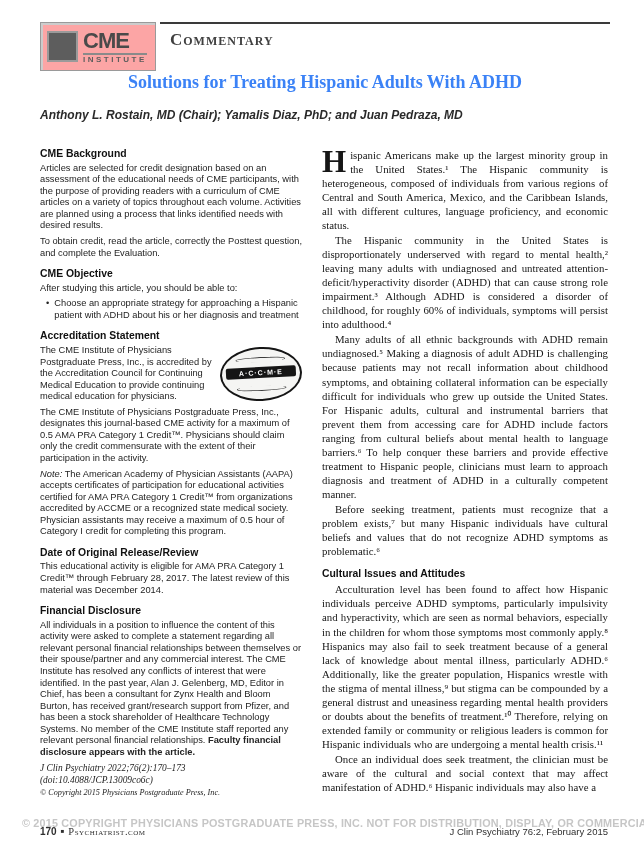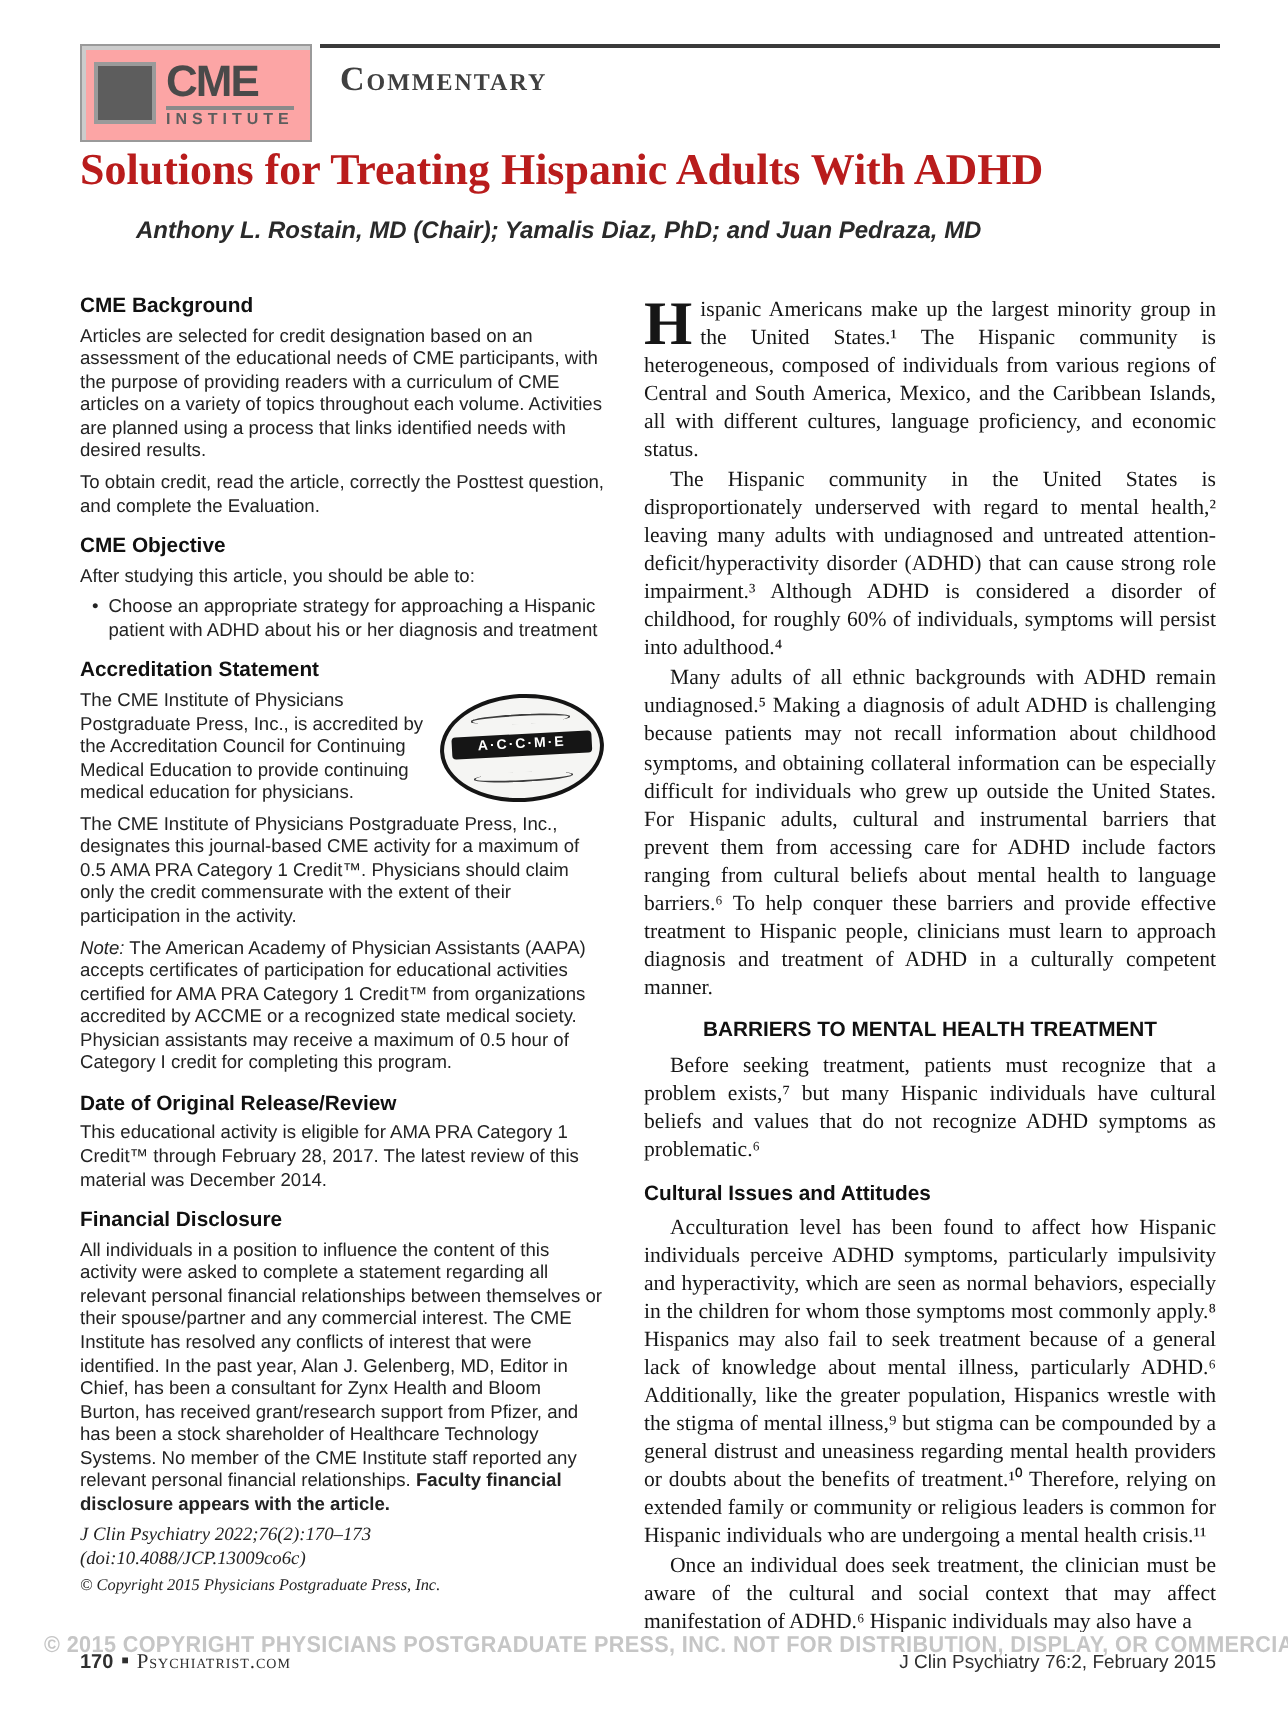--- a/index.html
+++ b/index.html
@@ -14,23 +14,23 @@
   .logo-text{display:flex;flex-direction:column;line-height:1;}
   .logo-cme{font-weight:bold;font-size:22px;letter-spacing:-1px;color:#4a4a4a;
             font-family:"Liberation Sans",sans-serif;}
   .logo-inst{font-size:8px;letter-spacing:2.5px;color:#5d5d5d;border-top:2px solid #8a8a8a;
              margin-top:1px;padding-top:1px;font-weight:bold;}
   .commentary{position:absolute;left:170px;top:30px;font-family:"Liberation Serif",serif;
               font-weight:bold;font-size:17px;letter-spacing:1px;color:#404040;font-variant:small-caps;}
 
   
   .title{position:absolute;left:40px;top:72px;width:570px;margin:0;
-         font-family:"Liberation Serif",serif;font-weight:bold;font-size:22px;color:#b91c1c;}
+         font-family:"Liberation Serif",serif;font-weight:bold;font-size:18px;color:#3b82f6;text-align:center;}
   .authors{position:absolute;left:40px;top:108px;width:570px;font-style:italic;
-           font-size:12px;color:#2a2a2a;font-weight:bold;margin-left:28px;}
+           font-size:12px;color:#2a2a2a;font-weight:bold;}
 
   
   .columns{position:absolute;left:40px;top:148px;width:568px;height:668px;display:flex;
            overflow:hidden;}
   .col-left{width:262px;flex:none;font-size:9.3px;line-height:1.24;color:#232323;}
   .col-gap{width:20px;flex:none;}
   .col-right{flex:1;font-family:"Liberation Serif",serif;font-size:10.8px;line-height:1.3;
              text-align:justify;color:#161616;}
 
   .col-left h3{font-size:10.4px;margin:9px 0 2px 0;color:#111;}
@@ -136,21 +136,20 @@
 
     <div class="col-gap"></div>
 
     <div class="col-right">
 
       <p><span class="dropcap">H</span><span>ispanic Americans make up the largest minority group in the United States.¹ The Hispanic community is heterogeneous, composed of individuals from various regions of Central and South America, Mexico, and the Caribbean Islands, all with different cultures, language proficiency, and economic status.</span></p>
 
       <p class="indent">The Hispanic community in the United States is disproportionately underserved with regard to mental health,² leaving many adults with undiagnosed and untreated attention-deficit/hyperactivity disorder (ADHD) that can cause strong role impairment.³ Although ADHD is considered a disorder of childhood, for roughly 60% of individuals, symptoms will persist into adulthood.⁴</p>
       <p class="indent">Many adults of all ethnic backgrounds with ADHD remain undiagnosed.⁵ Making a diagnosis of adult ADHD is challenging because patients may not recall information about childhood symptoms, and obtaining collateral information can be especially difficult for individuals who grew up outside the United States. For Hispanic adults, cultural and instrumental barriers that prevent them from accessing care for ADHD include factors ranging from cultural beliefs about mental health to language barriers.⁶ To help conquer these barriers and provide effective treatment to Hispanic people, clinicians must learn to approach diagnosis and treatment of ADHD in a culturally competent manner.</p>
 
-      <div class="xhead">BARRIERS TO MENTAL HEALTH TREATMENT</div>
 
       <p class="indent">Before seeking treatment, patients must recognize that a problem exists,⁷ but many Hispanic individuals have cultural beliefs and values that do not recognize ADHD symptoms as problematic.⁶</p>
 
       <div class="subhead">Cultural Issues and Attitudes</div>
 
       <p class="indent">Acculturation level has been found to affect how Hispanic individuals perceive ADHD symptoms, particularly impulsivity and hyperactivity, which are seen as normal behaviors, especially in the children for whom those symptoms most commonly apply.⁸ Hispanics may also fail to seek treatment because of a general lack of knowledge about mental illness, particularly ADHD.⁶ Additionally, like the greater population, Hispanics wrestle with the stigma of mental illness,⁹ but stigma can be compounded by a general distrust and uneasiness regarding mental health providers or doubts about the benefits of treatment.¹⁰ Therefore, relying on extended family or community or religious leaders is common for Hispanic individuals who are undergoing a mental health crisis.¹¹</p>
       <p class="indent">Once an individual does seek treatment, the clinician must be aware of the cultural and social context that may affect manifestation of ADHD.⁶ Hispanic individuals may also have a</p>
     </div>
   </div>
 

